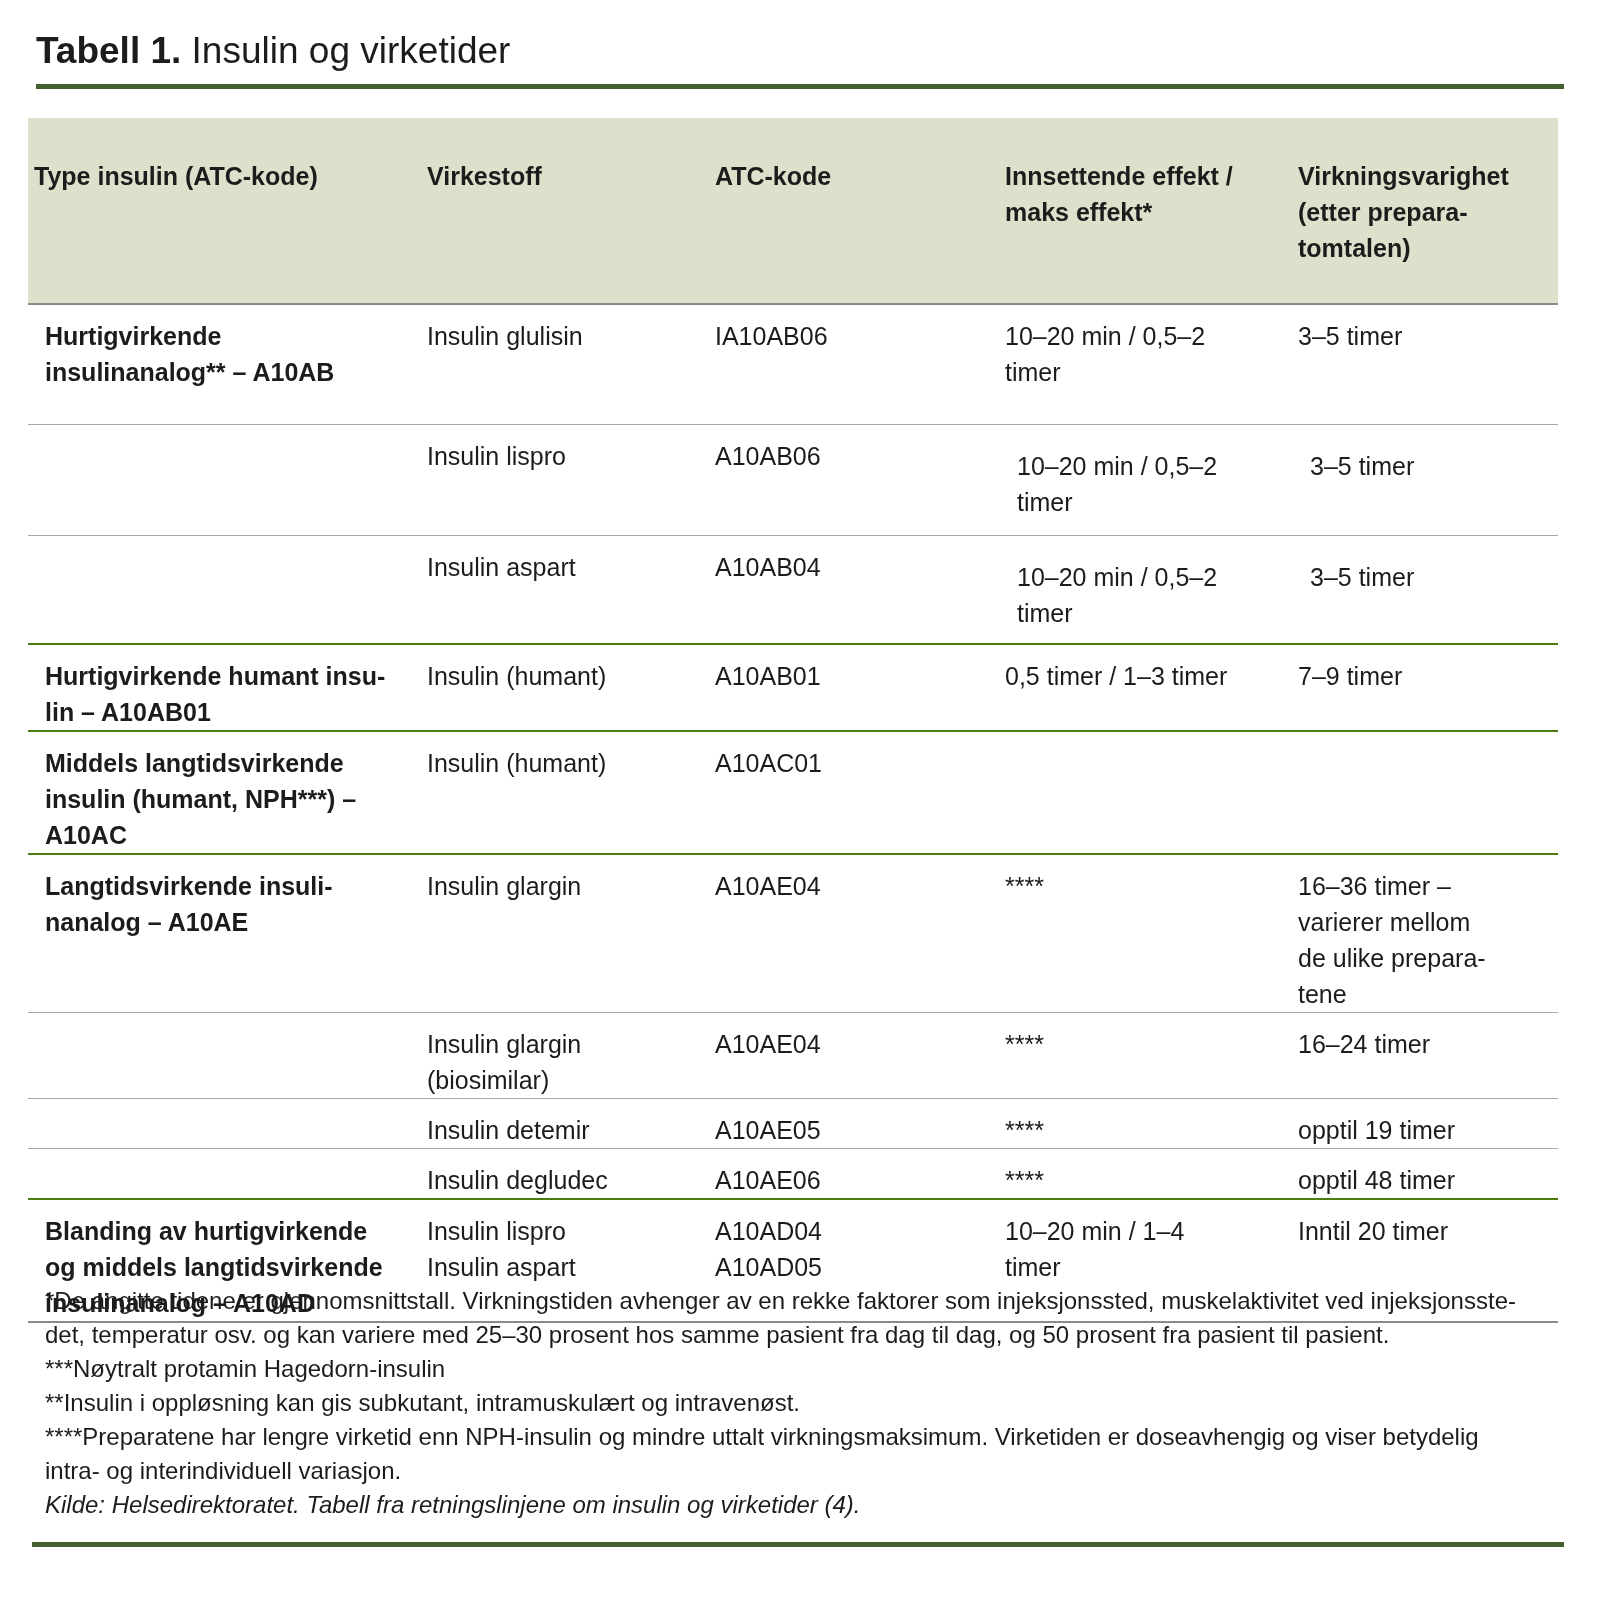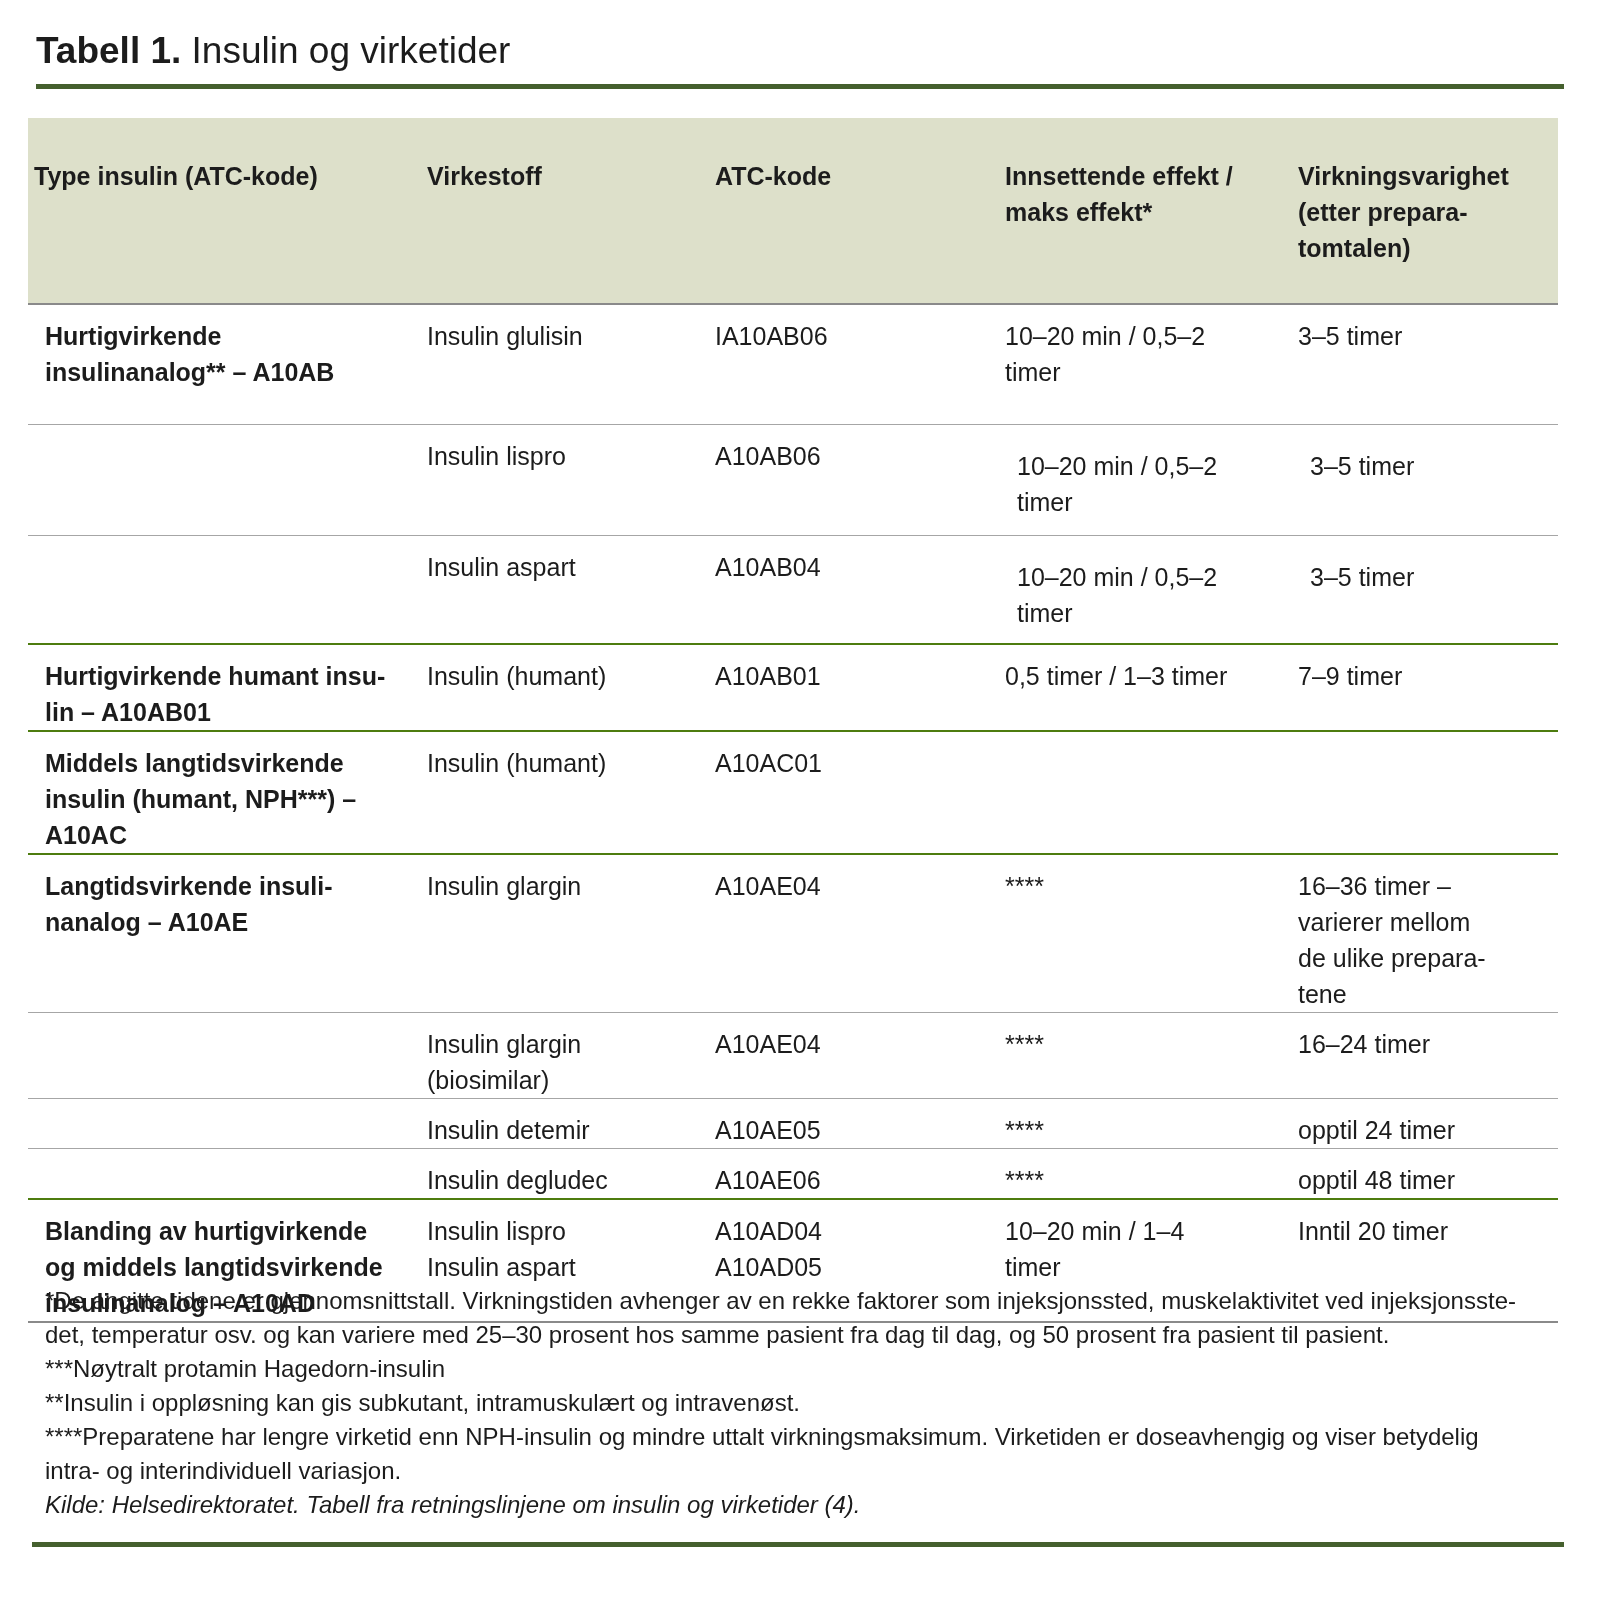--- a/index.html
+++ b/index.html
@@ -111,21 +111,21 @@
           <td>Insulin glargin<br>(biosimilar)</td>
           <td>A10AE04</td>
           <td>****</td>
           <td>16–24 timer</td>
         </tr>
         <tr style="height: 34px;">
           <td></td>
           <td>Insulin detemir</td>
           <td>A10AE05</td>
           <td>****</td>
-          <td>opptil 24 timer</td>
+          <td>opptil 19 timer</td>
         </tr>
         <tr style="height: 48px;">
           <td></td>
           <td>Insulin degludec</td>
           <td>A10AE06</td>
           <td>****</td>
           <td>opptil 48 timer</td>
         </tr>
         <tr class="group-start" style="height: 122px;">
           <td>Blanding av hurtigvirkende<br>og middels langtidsvirkende<br>insulinanalog – A10AD</td>

